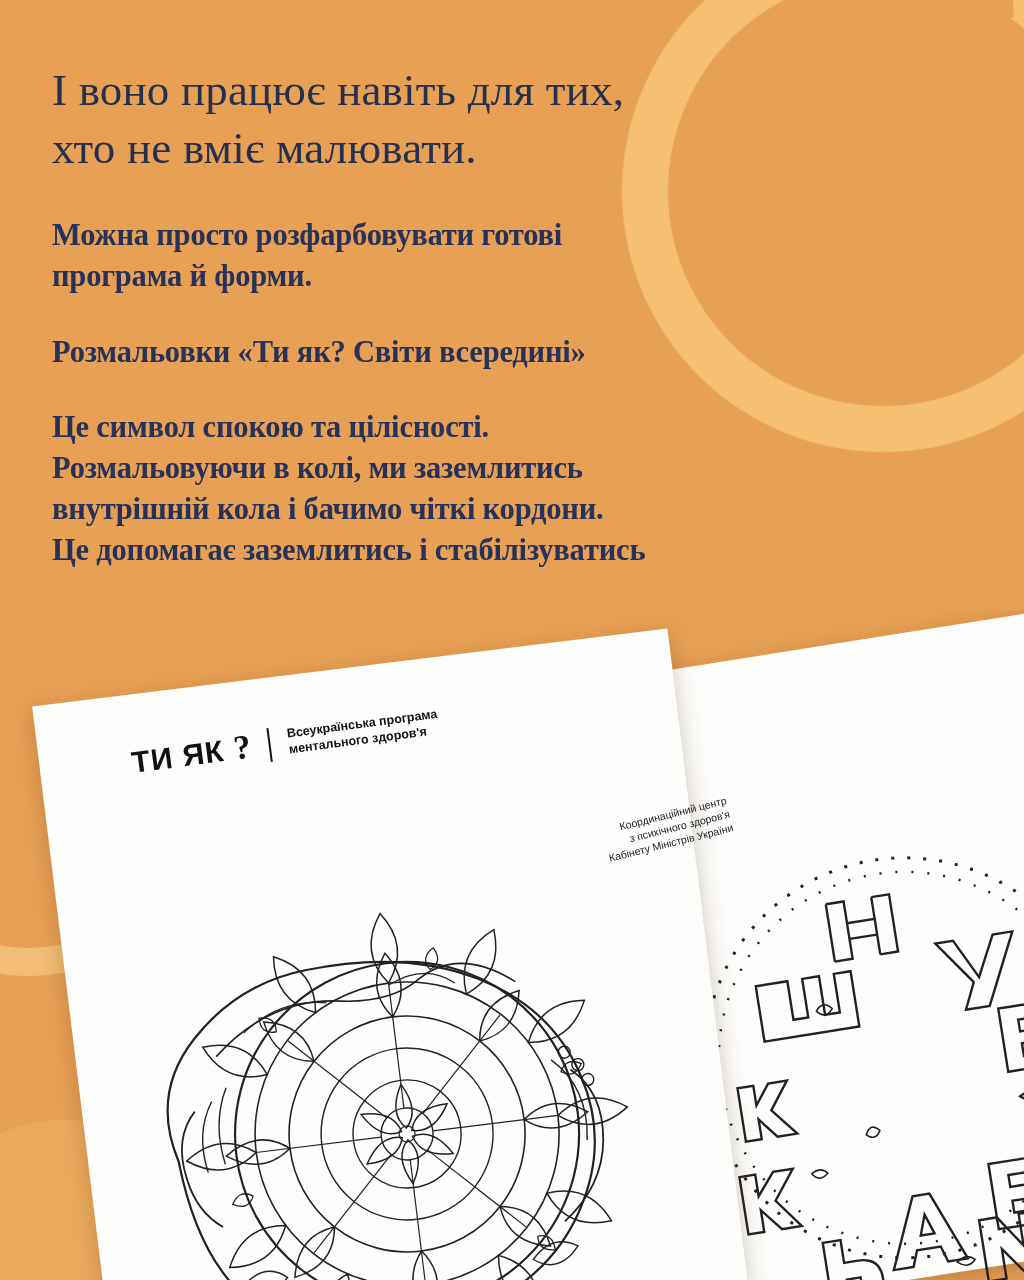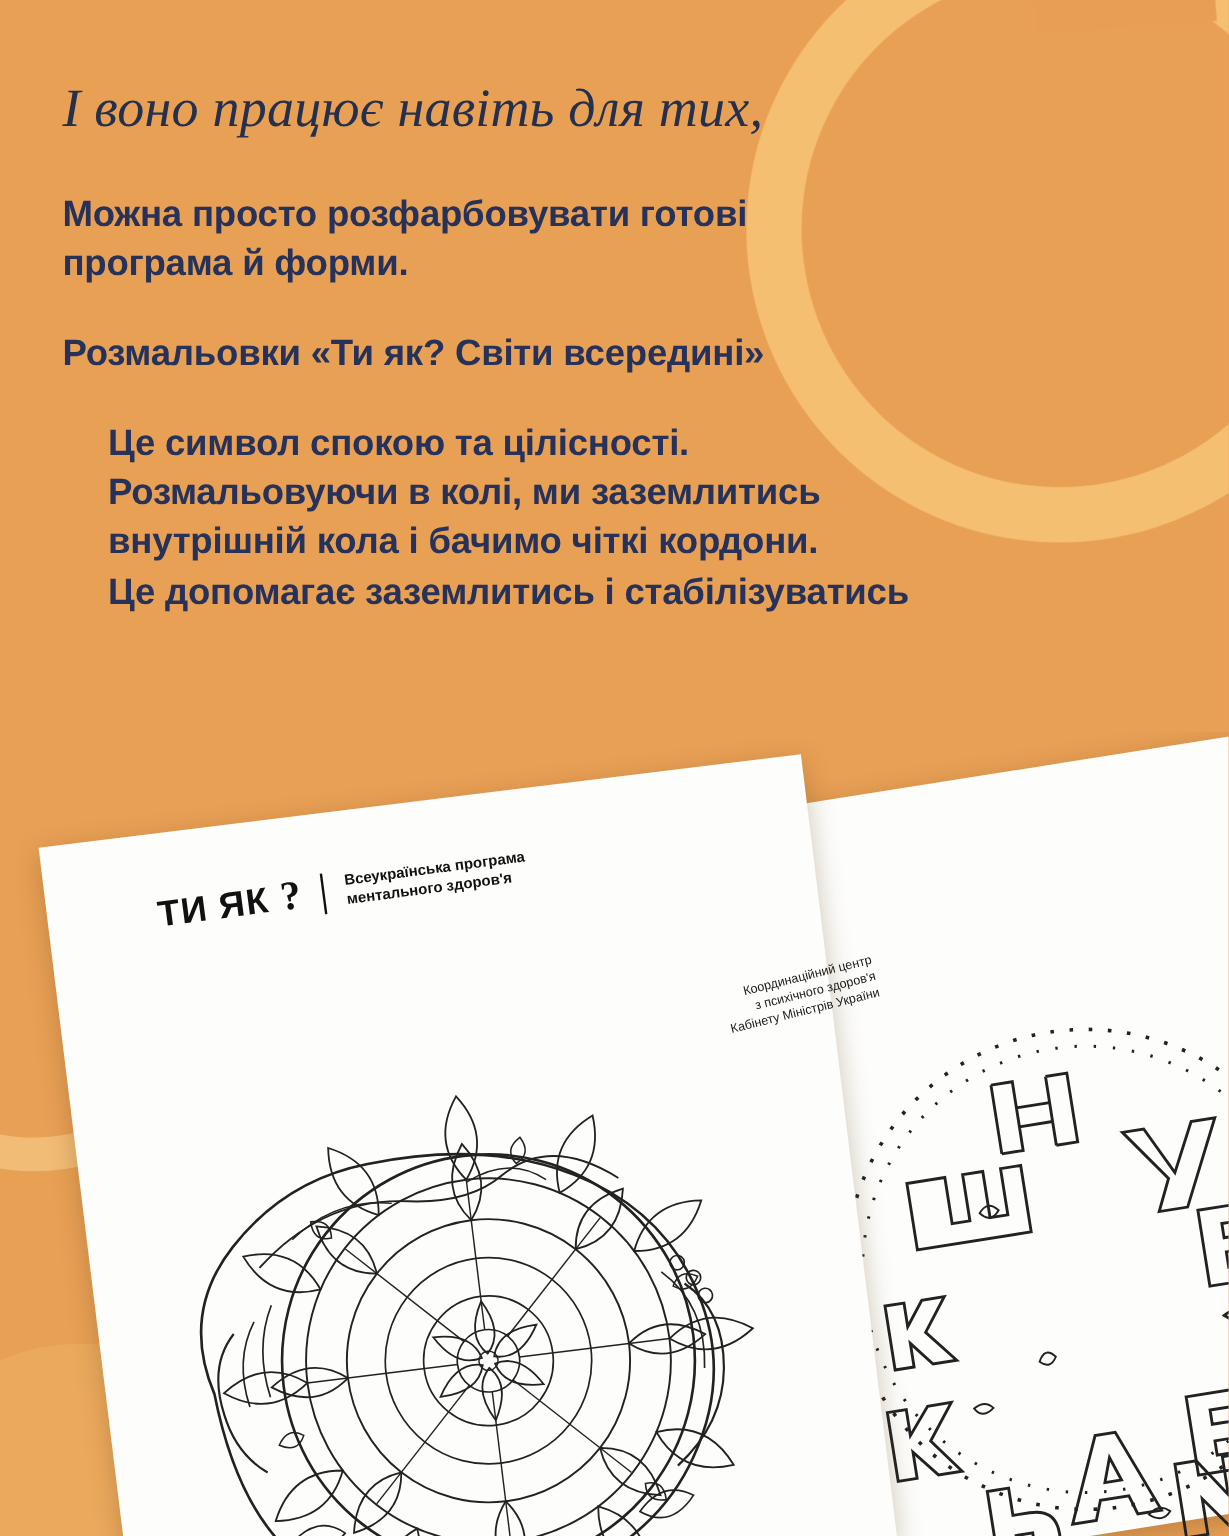--- a/index.html
+++ b/index.html
@@ -77,36 +77,35 @@
     z-index: 5;
   }
   .headline {
     font-family: "Liberation Serif", serif;
     color: #24304e;
     font-size: 45px;
     line-height: 1.28;
     margin: 0 0 38px 0;
     font-weight: 400;
     letter-spacing: .2px;
-    font-style: italic;
   }
   .headline .line {
     display: block;
     white-space: nowrap;
   }
   .para {
     color: #27325a;
     font-size: 30.5px;
     line-height: 1.35;
     font-weight: 700;
     margin: 0 0 34px 0;
     letter-spacing: -.2px;
   }
-  .para:last-child { margin-bottom: 0; margin-left: 38px; }
-  .para .line { display: block; white-space: nowrap; }
+  .para:last-child { margin-bottom: 0; }
+  .para .line { display: block; white-space: nowrap; font-family: Liberation Serif, serif; }
 
   
   .photo {
     position: absolute;
     left: 0;
     top: 610px;
     width: 1024px;
     height: 670px;
     overflow: hidden;
     z-index: 4;
@@ -207,20 +206,21 @@
 <div class="bg-layer">
   <div class="ring-top-right"></div>
   <div class="arc-left"></div>
   <div class="blob-bottom-left"></div>
 </div>
 
 <div class="content">
 
   <h1 class="headline">
     <span class="line">І воно працює навіть для тих,</span>
+    <span class="line">хто не вміє малювати.</span>
   </h1>
 
   <p class="para">
     <span class="line">Можна просто розфарбовувати готові</span>
     <span class="line">програма й форми.</span>
   </p>
 
   <p class="para">
     <span class="line">Розмальовки «Ти як? Світи всередині»</span>
   </p>

